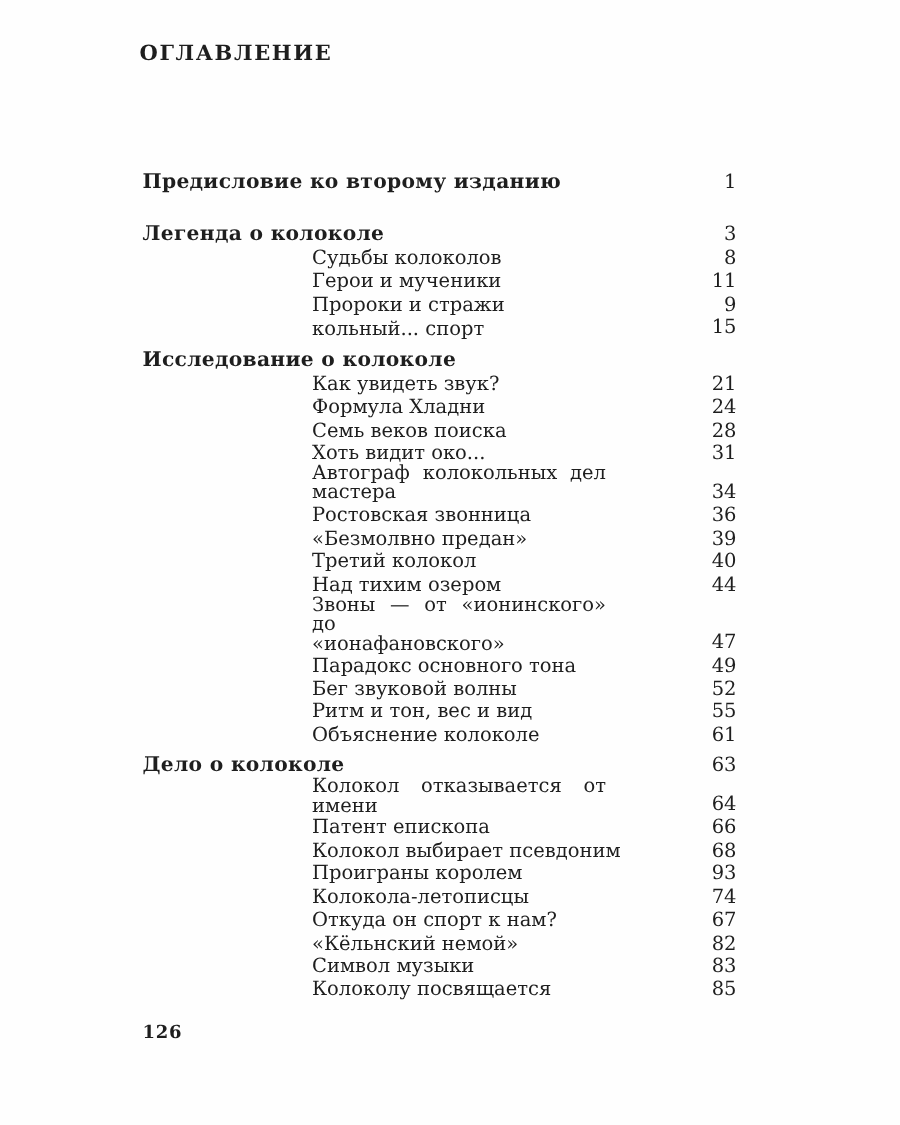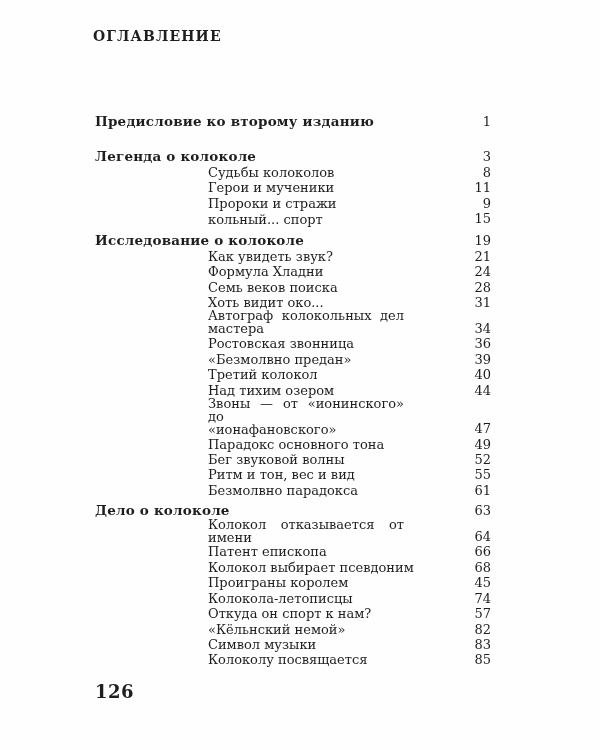--- a/index.html
+++ b/index.html
@@ -33,21 +33,21 @@
   .header-row .label {
     font-weight: bold; font-size: 13.5px;
     white-space: nowrap; letter-spacing: 0.2px;
   }
   .entry-row .label { margin-left: 113px; width: 196px; }
   .tline { line-height: 15.4px; white-space: nowrap; }
   .multi .tline { line-height: 12.9px; white-space: normal; }
   .multi .tline.just { text-align: justify; text-align-last: justify; }
   .folio {
     position: absolute; left: 95px; top: 681px;
-    font-size: 18px; font-weight: bold; letter-spacing: 0.5px;
+    font-size: 12px; font-weight: bold; letter-spacing: 0.5px;
   }
 </style>
 </head>
 <body style="background: rgb(254, 254, 254); color: rgb(30, 30, 30);">
 
 <div class="page">
   <div class="doc-title">ОГЛАВЛЕНИЕ</div>
 
   <div class="toc" id="toc">
       <div class="section s0">
@@ -82,21 +82,20 @@
         <div class="row entry-row multi">
           <div class="label">
             <div class="tline">кольный... спорт</div>
           </div>
           <div class="pagenum">15</div>
         </div>
       </div>
       <div class="section s2">
         <div class="row header-row">
           <div class="label">Исследование о колоколе</div>
-          <div class="pagenum">19</div>
         </div>
         <div class="row entry-row">
           <div class="label">
             <div class="tline">Как увидеть звук?</div>
           </div>
           <div class="pagenum">21</div>
         </div>
         <div class="row entry-row">
           <div class="label">
             <div class="tline">Формула Хладни</div>
@@ -166,21 +165,21 @@
           <div class="pagenum">52</div>
         </div>
         <div class="row entry-row">
           <div class="label">
             <div class="tline">Ритм и тон, вес и вид</div>
           </div>
           <div class="pagenum">55</div>
         </div>
         <div class="row entry-row">
           <div class="label">
-            <div class="tline">Безмолвно парадокса</div>
+            <div class="tline">Объяснение колоколе</div>
           </div>
           <div class="pagenum">61</div>
         </div>
       </div>
       <div class="section s3">
         <div class="row header-row">
           <div class="label">Дело о колоколе</div>
           <div class="pagenum">63</div>
         </div>
         <div class="row entry-row multi">
@@ -199,33 +198,33 @@
         <div class="row entry-row">
           <div class="label">
             <div class="tline">Колокол выбирает псевдоним</div>
           </div>
           <div class="pagenum">68</div>
         </div>
         <div class="row entry-row">
           <div class="label">
             <div class="tline">Проиграны королем</div>
           </div>
-          <div class="pagenum">45</div>
+          <div class="pagenum">93</div>
         </div>
         <div class="row entry-row">
           <div class="label">
             <div class="tline">Колокола-летописцы</div>
           </div>
           <div class="pagenum">74</div>
         </div>
         <div class="row entry-row">
           <div class="label">
             <div class="tline">Откуда он спорт к нам?</div>
           </div>
-          <div class="pagenum">57</div>
+          <div class="pagenum">67</div>
         </div>
         <div class="row entry-row">
           <div class="label">
             <div class="tline">«Кёльнский немой»</div>
           </div>
           <div class="pagenum">82</div>
         </div>
         <div class="row entry-row">
           <div class="label">
             <div class="tline">Символ музыки</div>

